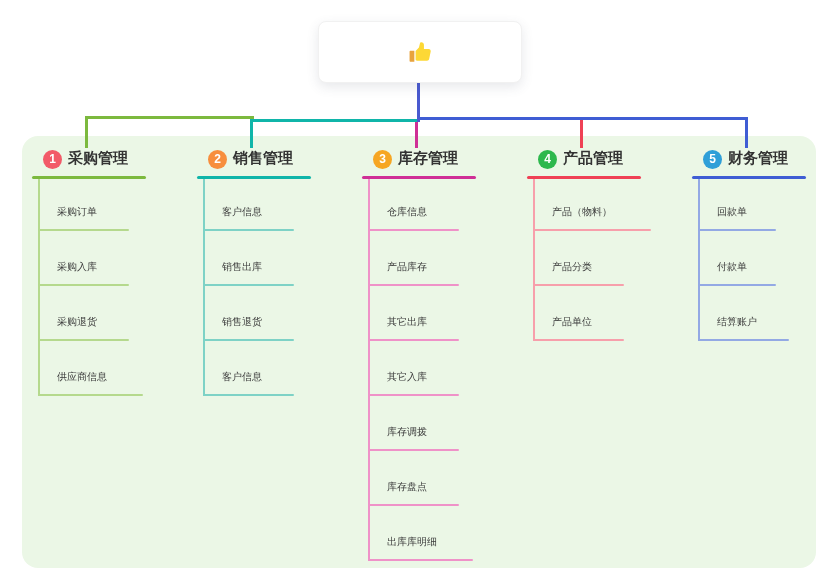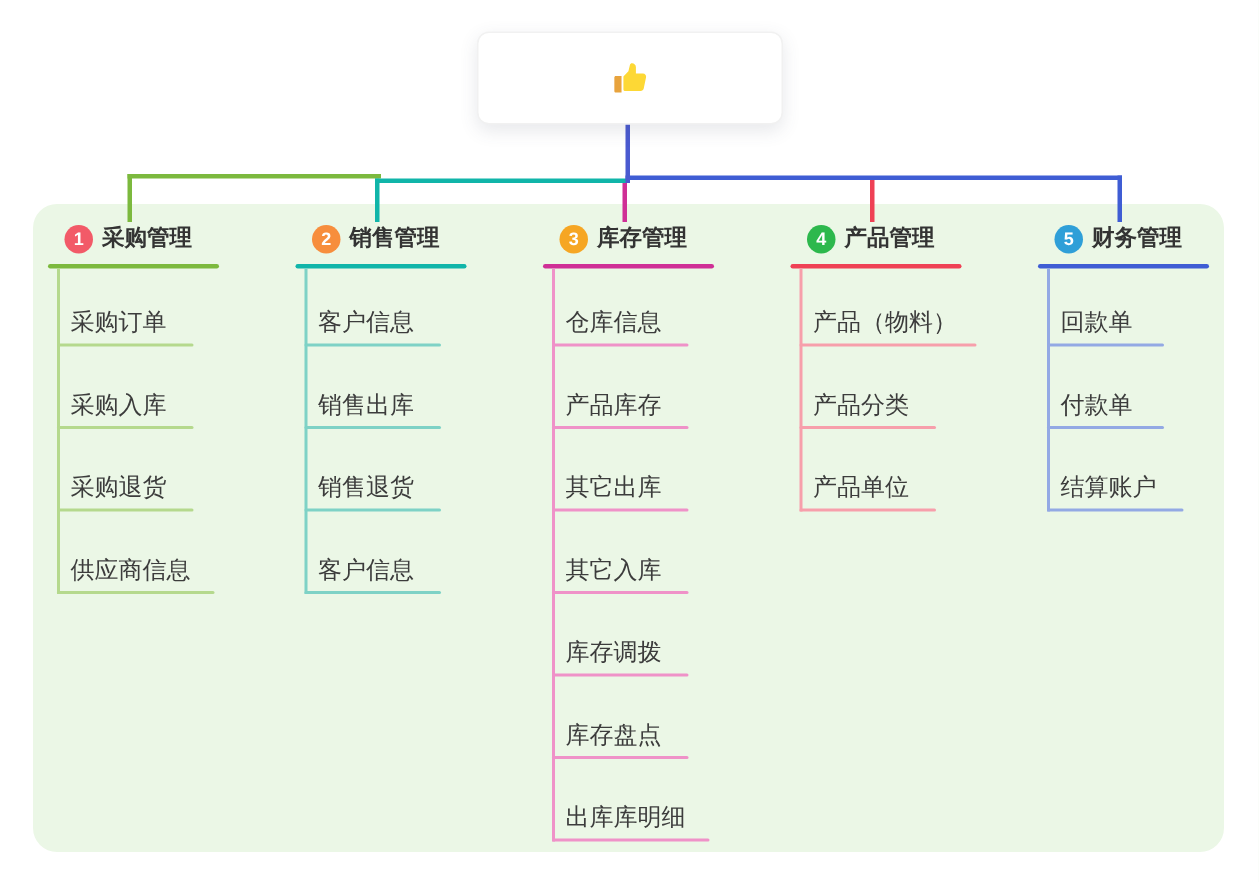--- a/index.html
+++ b/index.html
@@ -22,21 +22,21 @@
   .seg{position:absolute;}
   .col{position:absolute;top:146px;width:165px;}
   .branch-head{position:absolute;left:0;top:2px;height:24px;display:flex;align-items:center;cursor:pointer;}
   .badge{
     position:absolute;left:13px;top:4px;width:19px;height:19px;border-radius:50%;
     color:#ffffff;font-size:12px;font-weight:700;line-height:19px;text-align:center;
   }
   .branch-title{position:absolute;left:38px;top:3px;font-size:15px;font-weight:700;color:#333333;white-space:nowrap;text-align:right;}
   .title-underline{position:absolute;left:2px;top:30px;width:114px;height:3px;border-radius:2px;}
   .spine{position:absolute;left:8px;top:33px;width:2px;}
-  .child-label{position:absolute;left:17px;font-size:16px;color:#3c3c3c;white-space:nowrap;cursor:pointer;}
+  .child-label{position:absolute;left:27px;font-size:10px;color:#3c3c3c;white-space:nowrap;cursor:pointer;}
   .child-underline{position:absolute;left:8px;height:2px;border-radius:1px;}
 </style>
 </head>
 <body>
 
 <div class="canvas">
   <div class="bg-card"></div>
 
   <div id="connectors">
       <div class="seg" style="left: 85px; top: 116px; width: 3px; height: 32px; background: rgb(124, 185, 62);"></div>

